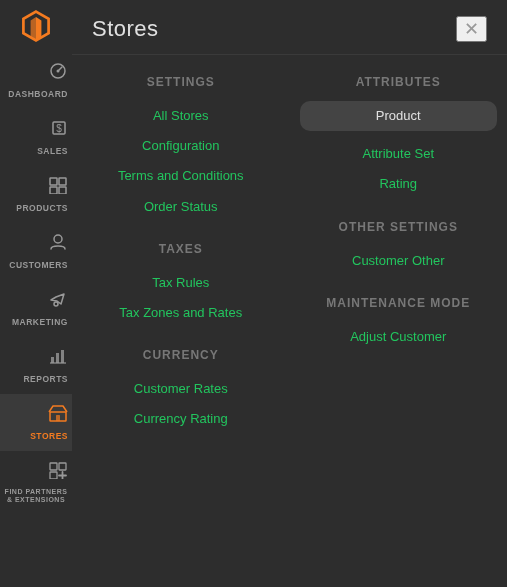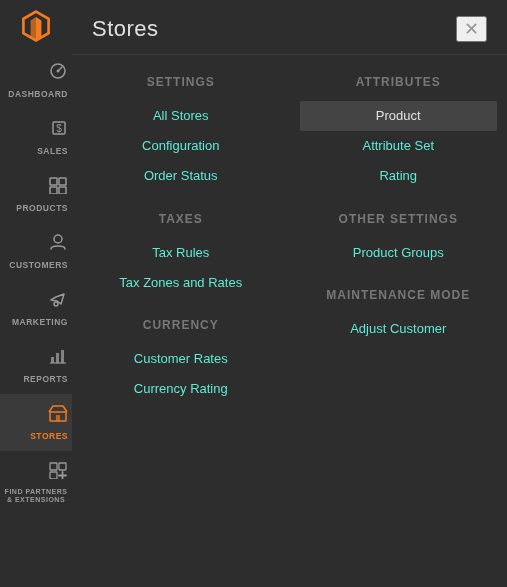--- a/index.html
+++ b/index.html
@@ -119,33 +119,33 @@
       text-transform: uppercase;
       letter-spacing: 1px;
       font-weight: 600;
       margin-bottom: 12px;
       margin-top: 4px;
     }
 
     .menu-item {
       display: block;
       padding: 6px 0;
-      color: #5eead4;
+      color: #22c55e;
       font-size: 13px;
       cursor: pointer;
       text-decoration: none;
       line-height: 1.4;
     }
 
     .menu-item.highlighted {
       background: #444;
       padding: 6px 22px;
-      margin: 0 -10px;
+      margin: 8px -10px;
       color: #e0e0e0;
-      border-radius: 1px;
+      border-radius: 10px;
     }
 
     .section-group {
       margin-bottom: 20px;
     }
 
     
     .main-panel::-webkit-scrollbar {
       width: 4px;
     }
@@ -266,20 +266,21 @@
   </div>
 
   <div class="panel-content">
 
     <div class="column">
 
       <div class="section-group">
         <div class="section-title">Settings</div>
         <a class="menu-item">All Stores</a>
         <a class="menu-item">Configuration</a>
+        <a class="menu-item">Terms and Conditions</a>
         <a class="menu-item">Order Status</a>
       </div>
 
       <div class="section-group">
         <div class="section-title">Taxes</div>
         <a class="menu-item">Tax Rules</a>
         <a class="menu-item">Tax Zones and Rates</a>
       </div>
 
       <div class="section-group">
@@ -294,21 +295,21 @@
 
       <div class="section-group">
         <div class="section-title">Attributes</div>
         <a class="menu-item highlighted">Product</a>
         <a class="menu-item">Attribute Set</a>
         <a class="menu-item">Rating</a>
       </div>
 
       <div class="section-group">
         <div class="section-title">Other Settings</div>
-        <a class="menu-item">Product Groups</a>
+        <a class="menu-item">Customer Other</a>
       </div>
 
       <div class="section-group">
         <div class="section-title">Maintenance Mode</div>
         <a class="menu-item">Adjust Customer</a>
       </div>
 
     </div>
   </div>
 </div>

